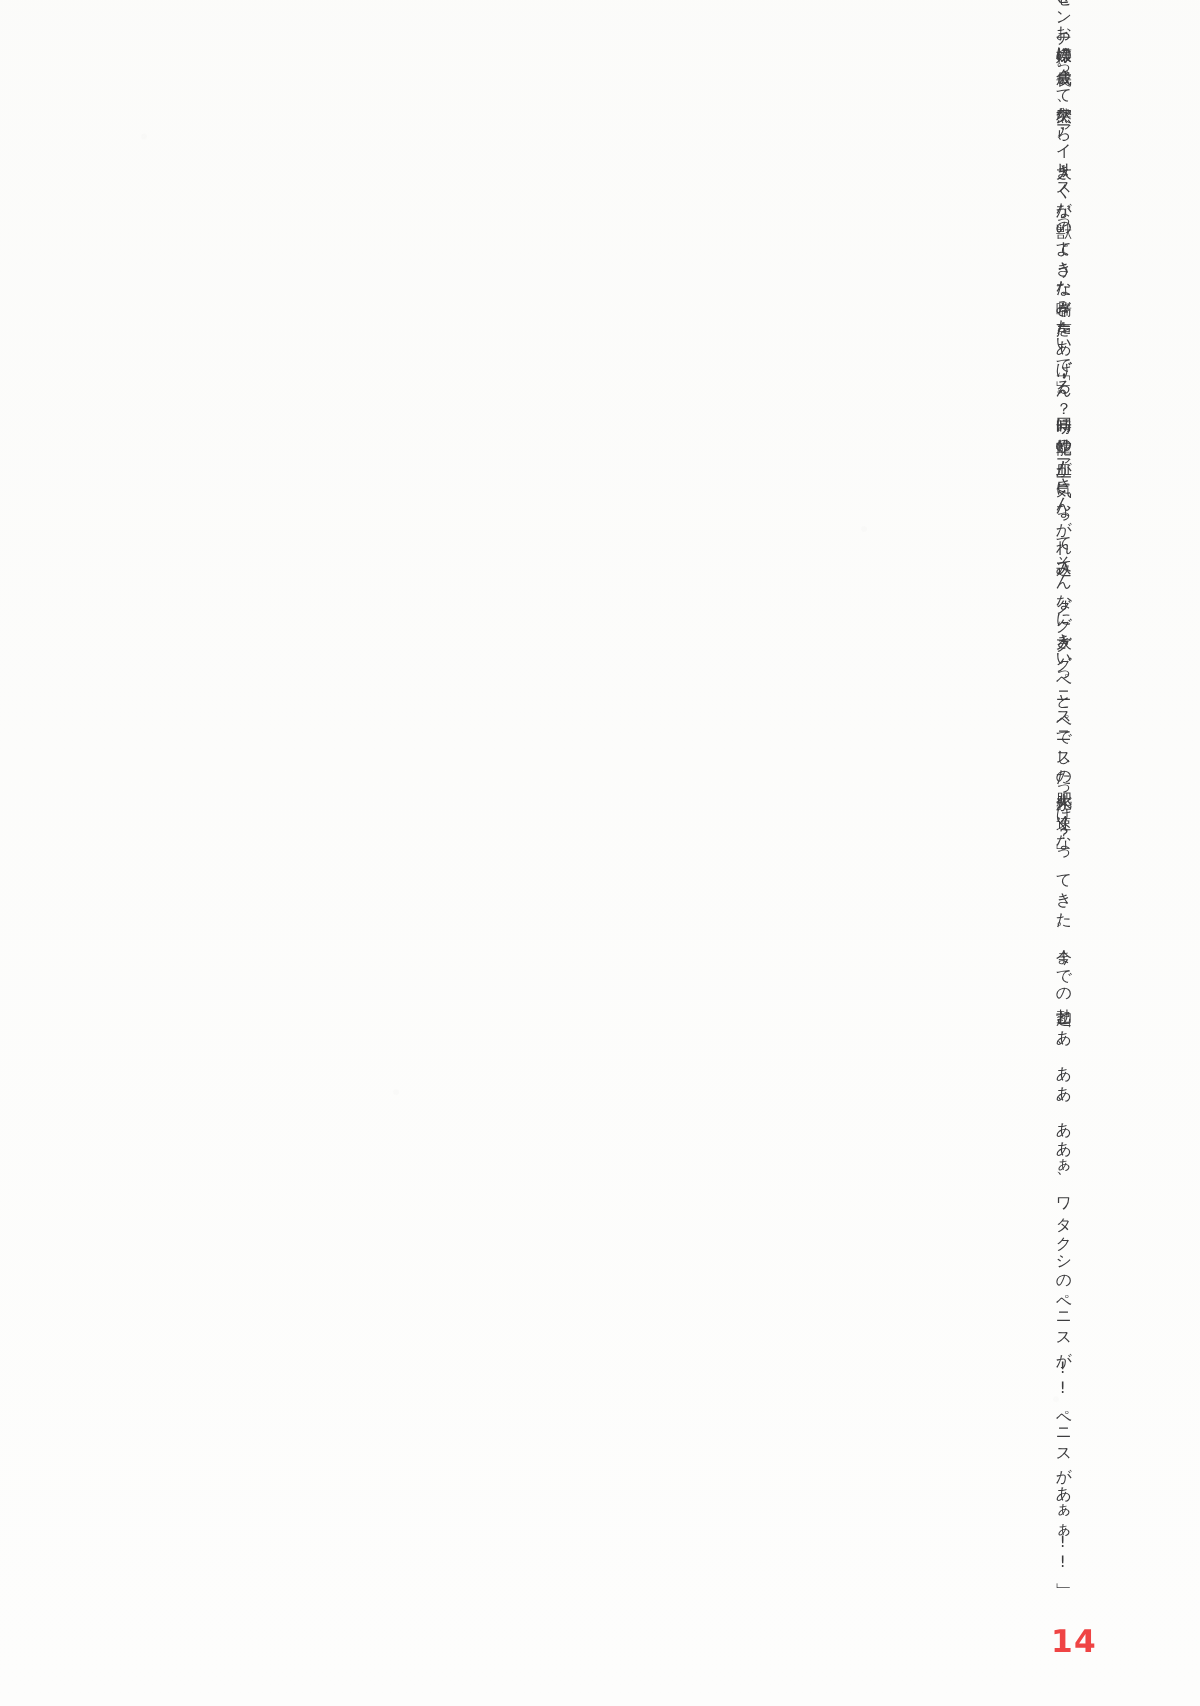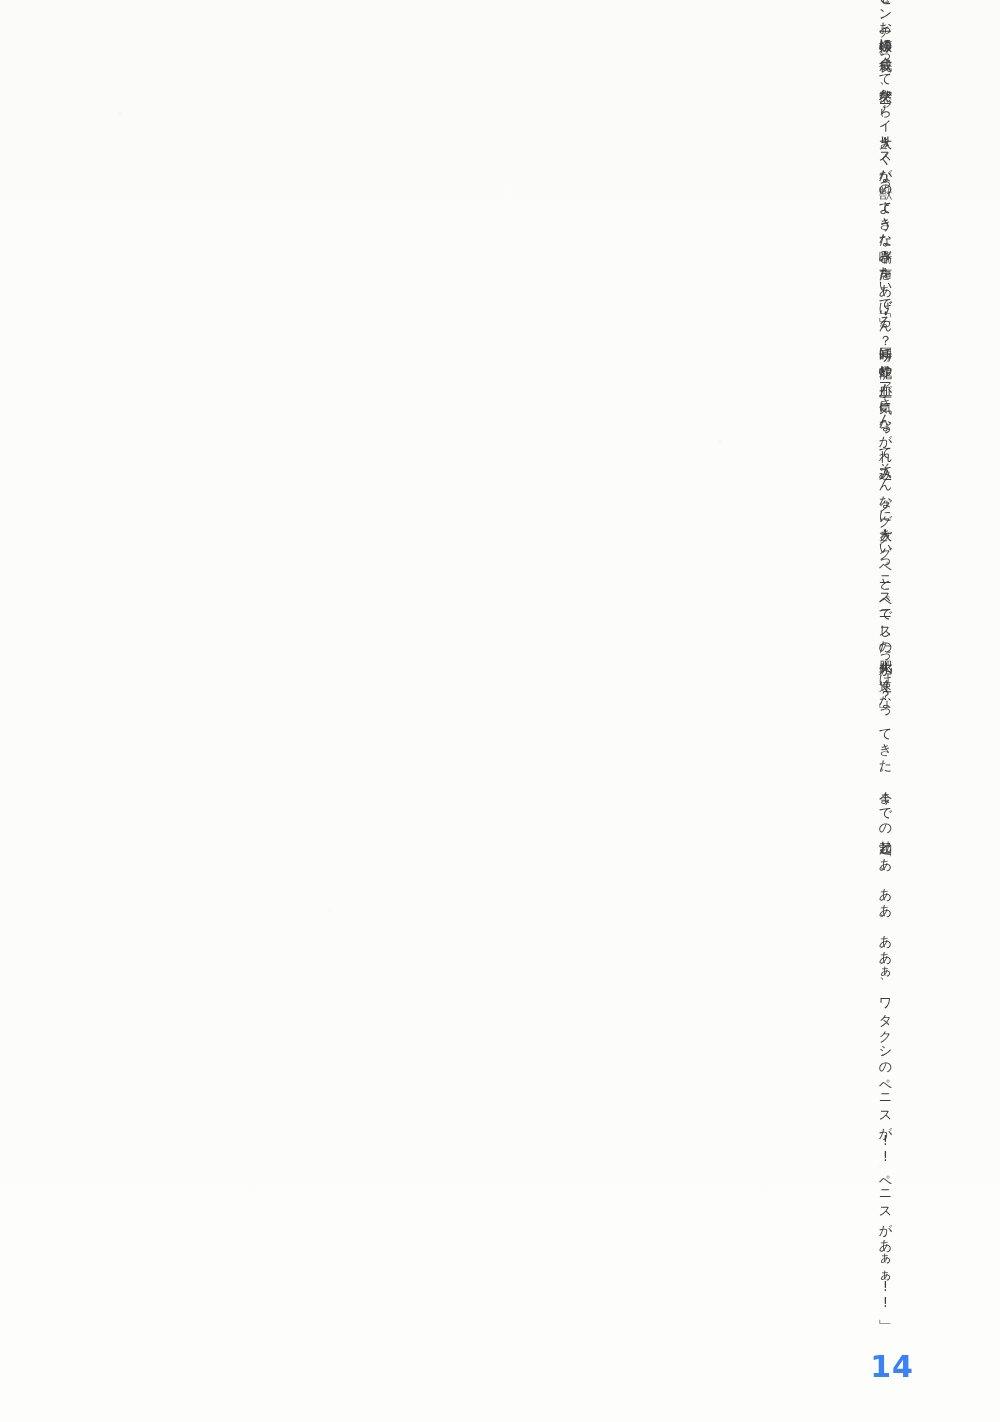--- a/index.html
+++ b/index.html
@@ -66,23 +66,23 @@
   #block-bottom {
     top: 742px;
     right: 108px;
     height: 570px;
   }
 
   .page-number {
     position: absolute;
     right: 86px;
     bottom: 38px;
-    font-size: 30px;
+    font-size: 26px;
     font-weight: 700;
-    color: #3b82f6;
+    color: #ef4444;
     font-family: "DejaVu Sans", "Liberation Sans", sans-serif;
     letter-spacing: 1px;
     text-align: right;
   }
 </style>
 </head>
 <body>
 
 <div class="page">
 

